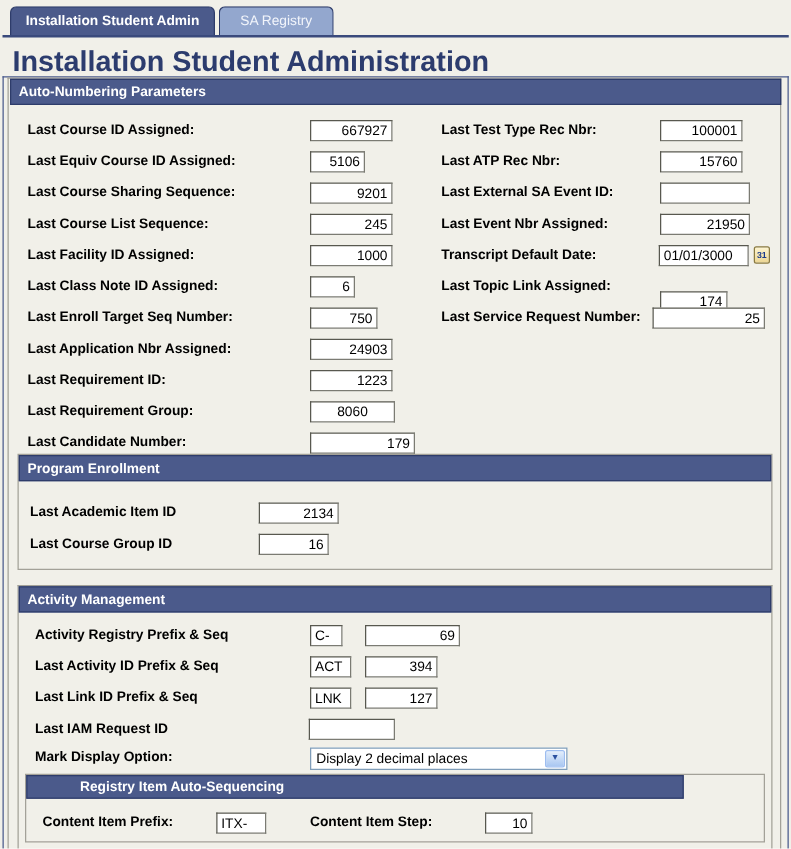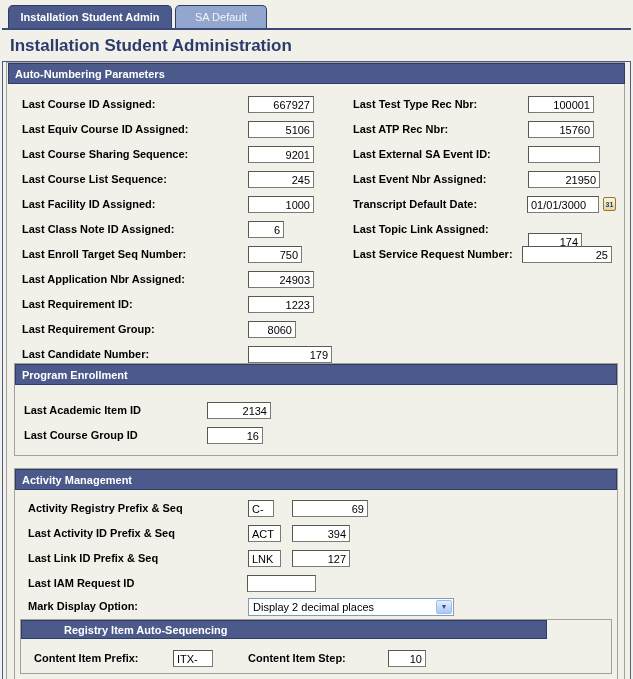--- a/index.html
+++ b/index.html
@@ -13,21 +13,21 @@
   .tabbar { position:absolute; top:5px; left:8px; display:flex; gap:3px; }
   .tab {
     height:23px; display:flex; align-items:center; justify-content:center;
     border:1px solid #2e3c6a; border-bottom:none; border-radius:5px 5px 0 0;
     font-size:11px; padding:0 10px;
   }
   .tab.active { background:#4b5a8b; color:#ffffff; font-weight:bold; width:164px; }
   .tab.inactive { background:#93a7ce; color:#f2f5fb; width:92px; }
   .tabline { position:absolute; top:28px; left:2px; width:629px; height:2px; background:#3a4a7c; }
   
-  .page-title { position:absolute; top:36px; left:10px; font-size:17px; font-weight:bold; color:#2c3c6e; }
+  .page-title { position:absolute; top:36px; left:10px; font-size:23px; font-weight:bold; color:#2c3c6e; }
   
   .rect { position:absolute; border:1px solid #a3a198; }
   .outer { left:2px; top:61px; width:629px; height:618px; border:1px solid #4a5a8c; border-bottom:none; }
   .box-auto { left:6px; top:62px; width:619px; height:617px; border-bottom:none; }
   .box-pe   { left:14px; top:363px; width:604px; height:93px; }
   .box-am   { left:14px; top:468px; width:604px; height:211px; border-bottom:none; }
   .box-reg  { left:20px; top:619px; width:592px; height:55px; }
   .ghdr {
     position:absolute; background:#4b5a8b; border:1px solid #2e3c6a;
     color:#fff; font-weight:bold; font-size:11px;
@@ -66,21 +66,21 @@
     font-size:7px; color:#2a50a0;
   }
 </style>
 </head>
 <body>
 
 <div class="screen">
 
   <div class="tabbar">
     <div class="tab active">Installation Student Admin</div>
-    <div class="tab inactive">SA Default</div>
+    <div class="tab inactive">SA Registry</div>
   </div>
   <div class="tabline"></div>
 
   <div class="page-title">Installation Student Administration</div>
 
   <div class="rect outer"></div>
   <div class="rect box-auto"></div>
   <div class="rect box-pe"></div>
   <div class="rect box-am"></div>
   <div class="rect box-reg"></div>
@@ -89,21 +89,21 @@
   <div class="ghdr h-am">Activity Management</div>
   <div class="ghdr h-pe">Program Enrollment</div>
   <div class="ghdr h-reg">Registry Item Auto-Sequencing</div>
 
   <div class="fr" style="left:22px;top:96px">
     <span class="lbl">Last Course ID Assigned:</span>
     <input class="inp num" style="left: 226px; width: 66px; padding-left: 16px;" value="667927">
   </div>
   <div class="fr" style="left:22px;top:121px">
     <span class="lbl">Last Equiv Course ID Assigned:</span>
-    <input class="inp num" style="left: 226px; width: 66px;" value="5106">
+    <input class="inp num" style="left: 226px; width: 44px;" value="5106">
   </div>
   <div class="fr" style="left:22px;top:146px">
     <span class="lbl">Last Course Sharing Sequence:</span>
     <input class="inp num" style="left: 226px; width: 66px;" value="9201">
   </div>
   <div class="fr" style="left:22px;top:171px">
     <span class="lbl">Last Course List Sequence:</span>
     <input class="inp num" style="left: 226px; width: 66px;" value="245">
   </div>
   <div class="fr" style="left:22px;top:196px">
@@ -121,21 +121,21 @@
   <div class="fr" style="left:22px;top:271px">
     <span class="lbl">Last Application Nbr Assigned:</span>
     <input class="inp num" style="left: 226px; width: 66px;" value="24903">
   </div>
   <div class="fr" style="left:22px;top:296px">
     <span class="lbl">Last Requirement ID:</span>
     <input class="inp num" style="left: 226px; width: 66px;" value="1223">
   </div>
   <div class="fr" style="left:22px;top:321px">
     <span class="lbl">Last Requirement Group:</span>
-    <input class="inp num" style="left: 226px; width: 48px;" value="8060">
+    <input class="inp num" style="left: 226px; width: 68px; text-align: center;" value="8060">
   </div>
   <div class="fr" style="left:22px;top:346px">
     <span class="lbl">Last Candidate Number:</span>
     <input class="inp num" style="left: 226px; width: 84px;" value="179">
   </div>
 
   <div class="fr" style="left:353px;top:96px">
     <span class="lbl">Last Test Type Rec Nbr:</span>
     <input class="inp num" style="left: 175px; width: 66px;" value="100001">
   </div>

